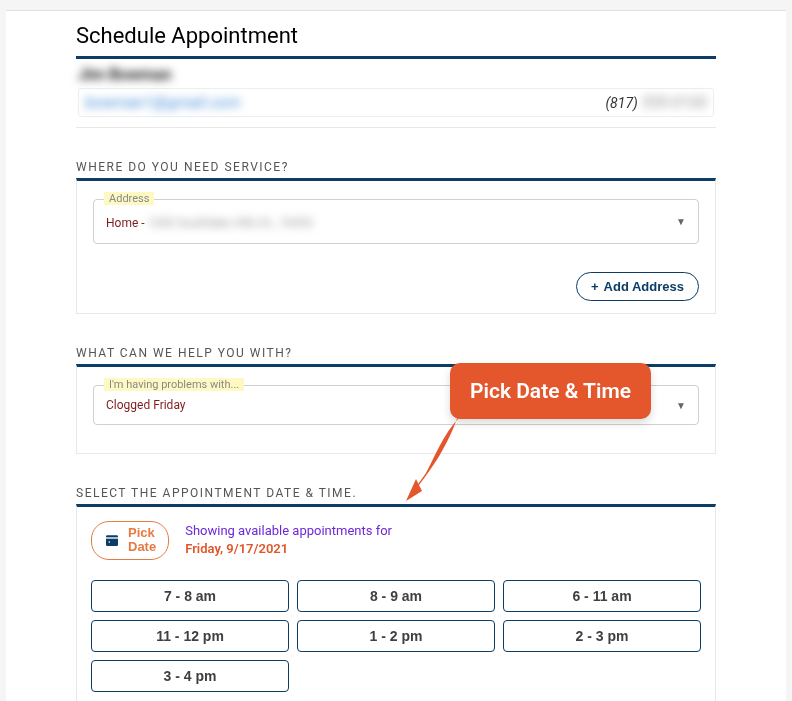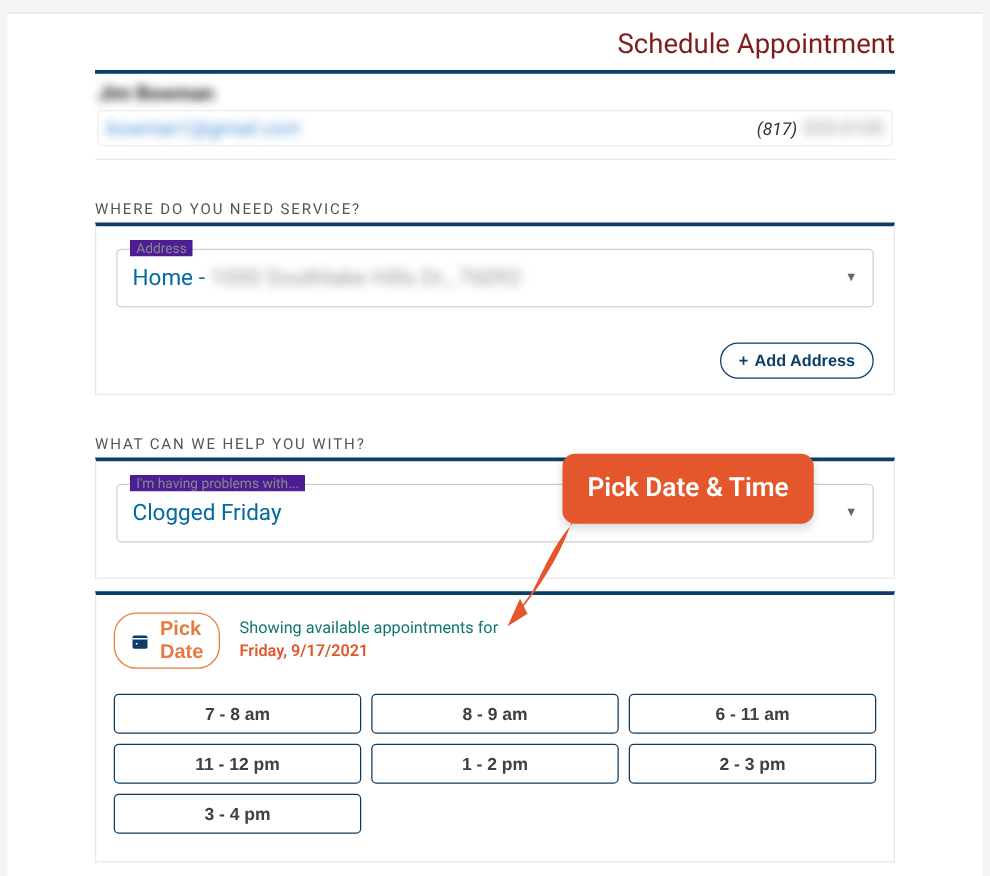--- a/index.html
+++ b/index.html
@@ -13,22 +13,22 @@
     .container {
       background: #fff;
       margin: 0 auto;
       width: 780px;
       padding: 0 70px 20px;
       border-top: 1px solid #e0e0e0;
     }
     .page-title {
       font-size: 22px;
       font-weight: 400;
-      text-align: right;
-      color: #7f1d1d;
+      text-align: left;
+      color: #000000;
       padding: 12px 0 8px;
     }
     .section {
       margin-top: 10px;
     }
     .customer-info {
       padding: 6px 2px 10px;
       border-top: 3px solid #0b3d66;
       border-bottom: 1px solid #e8e8e8;
     }
@@ -80,28 +80,28 @@
       border-radius: 4px;
       padding: 12px 12px;
       display: flex;
       align-items: center;
       justify-content: space-between;
     }
     .float-label {
       position: absolute;
       top: -8px;
       left: 10px;
-      background: #4c1d95;
+      background: #fef9c3;
       padding: 0 5px;
       font-size: 11px;
       color: #888;
     }
     .field-value {
-      color: #0369a1;
-      font-size: 18px;
+      color: #7f1d1d;
+      font-size: 12px;
     }
     .addr-blur {
       filter: blur(4px);
       color: #999;
     }
     .caret-down {
       font-size: 10px;
       color: #666;
     }
     .card-footer {
@@ -139,36 +139,36 @@
     }
     .pick-date-btn {
       border: 1px solid #e57b42;
       color: #e57b42;
       background: #fff;
       border-radius: 18px;
       padding: 4px 12px;
       display: inline-flex;
       align-items: center;
       gap: 8px;
-      font-size: 16px;
+      font-size: 13px;
       font-weight: 700;
       cursor: pointer;
       line-height: 1.1;
     }
     .cal-icon {
       width: 16px;
       height: 16px;
       flex-shrink: 0;
     }
     .pick-text { text-align: left; }
     .showing-wrap {
       font-size: 13px;
       line-height: 1.4;
     }
-    .showing-label { color: #0f766e; }
+    .showing-label { color: #6d28d9; }
     .showing-date  { color: #e0572b; font-weight: 600; }
     .slots-grid {
       display: grid;
       grid-template-columns: repeat(3, 1fr);
       gap: 8px;
       margin-bottom: 8px;
     }
     .slot-btn {
       border: 1px solid #0b3d66;
       color: #404040;
@@ -244,20 +244,21 @@
     <div class="card" style="padding-bottom:28px">
       <div class="field-wrap">
         <span class="float-label">I'm having problems with...</span>
         <span class="field-value">Clogged Friday</span>
         <span class="caret-down">▼</span>
       </div>
     </div>
   </div>
 
   <div class="section">
+    <div class="section-label">SELECT THE APPOINTMENT DATE &amp; TIME.</div>
     <div class="date-card">
       <div class="date-header">
         <button class="pick-date-btn">
           <svg class="cal-icon" viewBox="0 0 24 24" fill="none" stroke="#0b3d66" stroke-width="2">
             <rect x="3" y="5" width="18" height="16" rx="2" fill="#0b3d66" stroke="none"></rect>
             <rect x="6" y="13" width="4" height="4" fill="#fff"></rect>
             <line x1="3" y1="9" x2="21" y2="9" stroke="#fff"></line>
           </svg>
           <span class="pick-text" style="white-space:pre">Pick
 Date</span>

